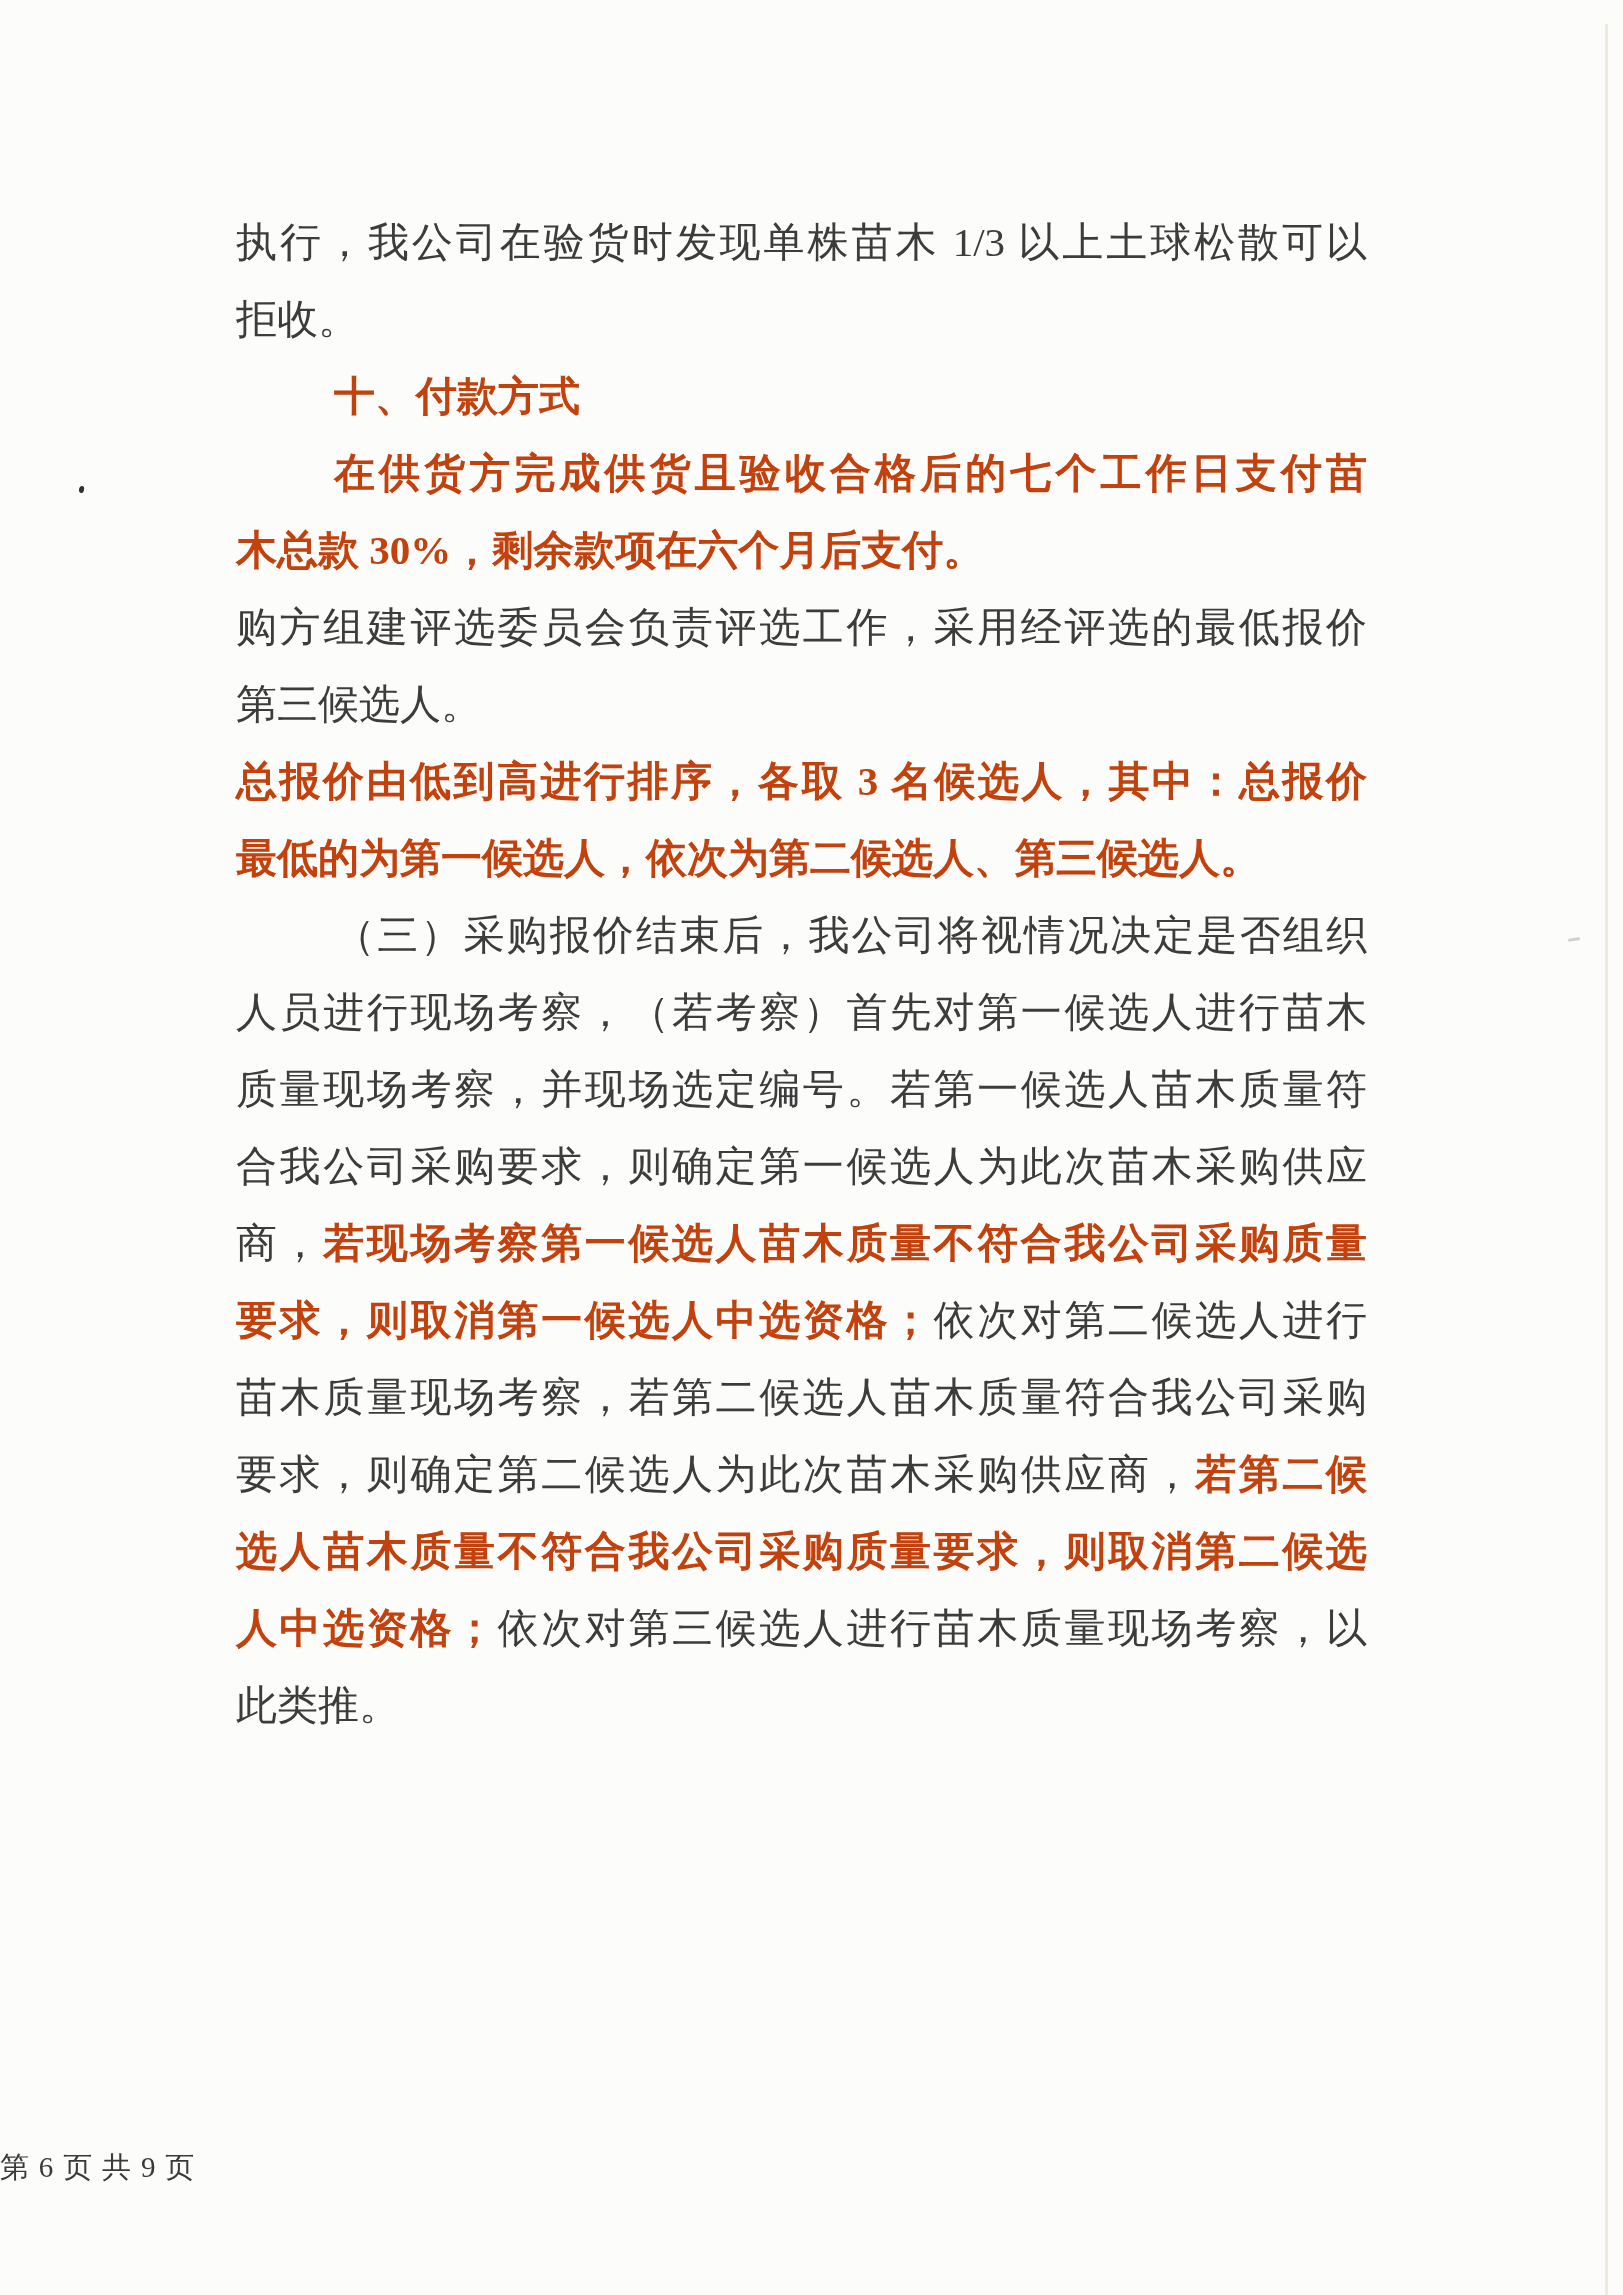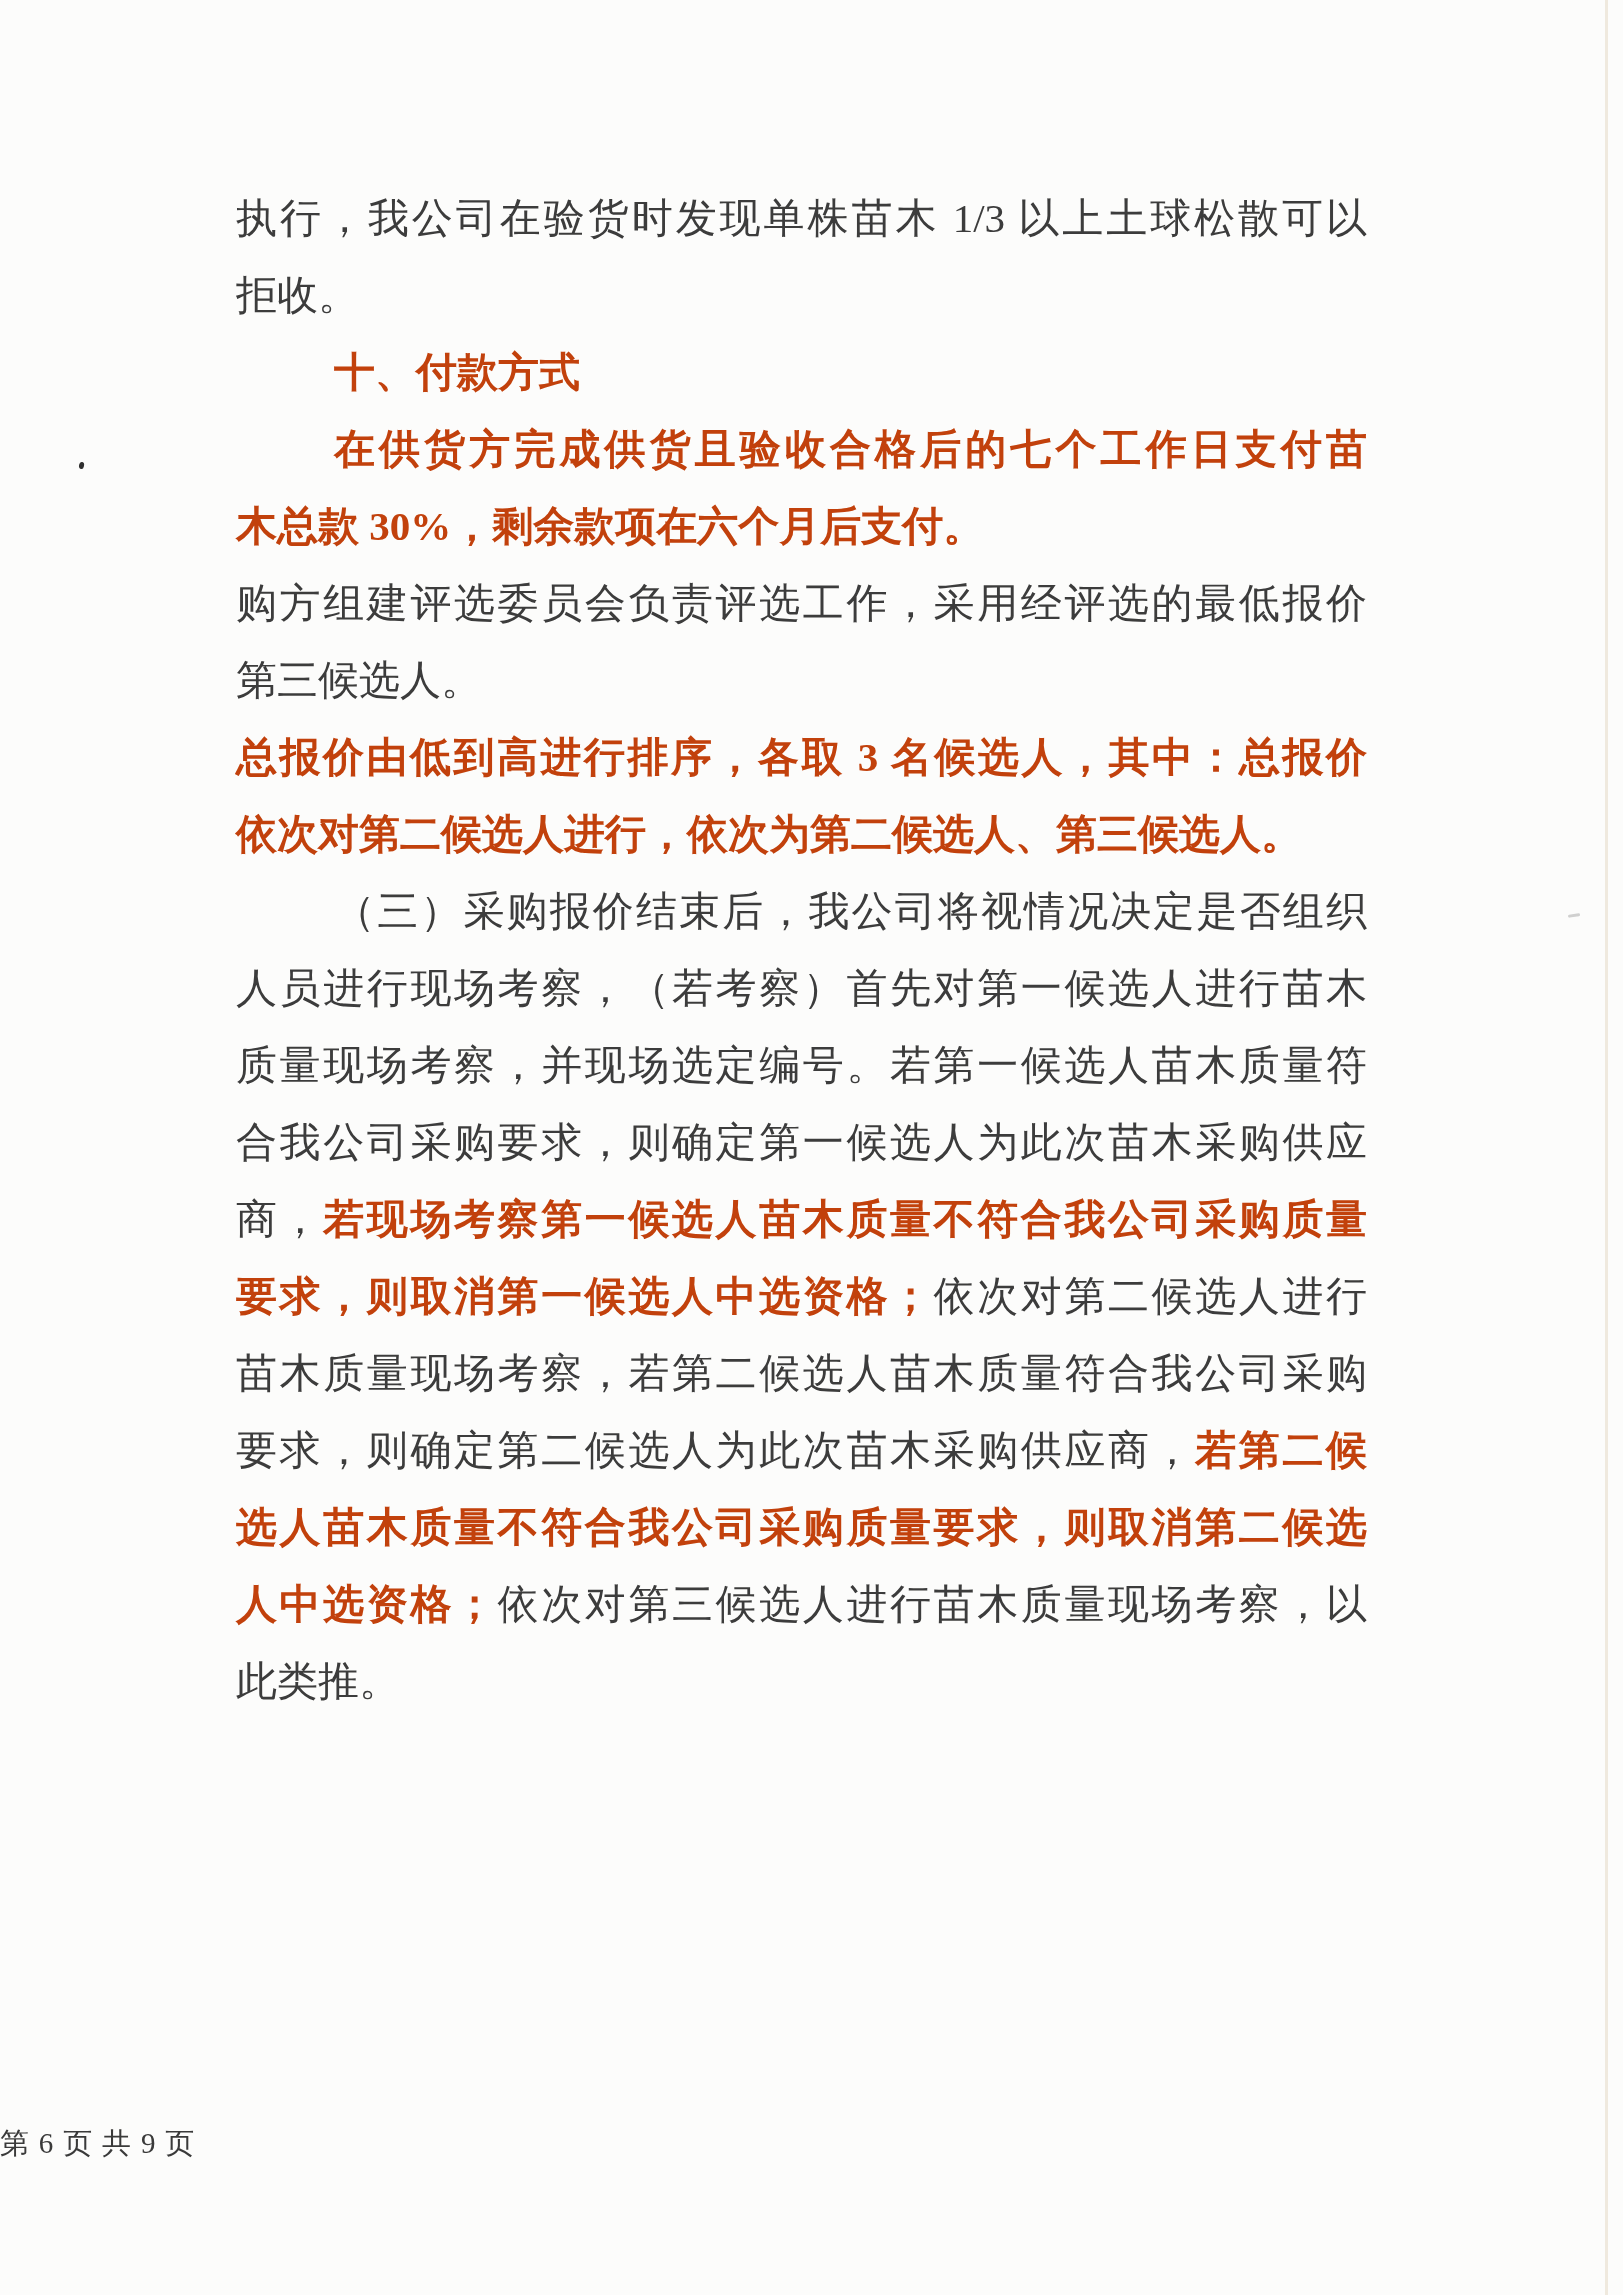--- a/index.html
+++ b/index.html
@@ -1,21 +1,21 @@
 <!DOCTYPE html>
 <html style="font-size:10.5px"><head>
 <meta charset="utf-8">
 <style>
   html,body{margin:0;padding:0;}
   body{
     width:1623px;height:2295px;position:relative;
     background:#fcfcfb;overflow:hidden;
     font-family:"Liberation Serif","DejaVu Serif",serif;
   }
-  .page{position:absolute;inset:0;}
+  .page{position:absolute;inset:0;margin-top:24px;}
   .body{
     position:absolute;left:236px;top:180px;width:1131px;
     color:#3c3c3c;
   }
   .line{
     height:77px;line-height:77px;font-size:41px;
     text-align:justify;text-align-last:justify;
     white-space:nowrap;
   }
   .line.short{text-align-last:left;}
@@ -47,21 +47,21 @@
 
   <div class="body">
     <div class="line"><span>执行，我公司在验货时发现单株苗木 1/3 以上土球松散可以</span></div>
     <div class="line short"><span>拒收。</span></div>
     <div class="line short ind"><span class="b">十、付款方式</span></div>
     <div class="line ind"><span class="b">在供货方完成供货且验收合格后的七个工作日支付苗</span></div>
     <div class="line short"><span class="b">木总款 30%，剩余款项在六个月后支付。</span></div>
     <div class="line"><span>购方组建评选委员会负责评选工作，采用经评选的最低报价</span></div>
     <div class="line short"><span>第三候选人。</span></div>
     <div class="line"><span class="b">总报价由低到高进行排序，各取 3 名候选人，其中：总报价</span></div>
-    <div class="line short"><span class="b">依次对第二候选人进行，依次为第二候选人、第三候选人。</span></div>
+    <div class="line short"><span class="b">最低的为第一候选人，依次为第二候选人、第三候选人。</span></div>
     <div class="line ind"><span>（三）采购报价结束后，我公司将视情况决定是否组织</span></div>
     <div class="line"><span>人员进行现场考察，（若考察）首先对第一候选人进行苗木</span></div>
     <div class="line"><span>质量现场考察，并现场选定编号。若第一候选人苗木质量符</span></div>
     <div class="line"><span>合我公司采购要求，则确定第一候选人为此次苗木采购供应</span></div>
     <div class="line"><span>商，</span><span class="b">若现场考察第一候选人苗木质量不符合我公司采购质量</span></div>
     <div class="line"><span class="b">要求，则取消第一候选人中选资格；</span><span>依次对第二候选人进行</span></div>
     <div class="line"><span>苗木质量现场考察，若第二候选人苗木质量符合我公司采购</span></div>
     <div class="line"><span>要求，则确定第二候选人为此次苗木采购供应商，</span><span class="b">若第二候</span></div>
     <div class="line"><span class="b">选人苗木质量不符合我公司采购质量要求，则取消第二候选</span></div>
     <div class="line"><span class="b">人中选资格；</span><span>依次对第三候选人进行苗木质量现场考察，以</span></div>

